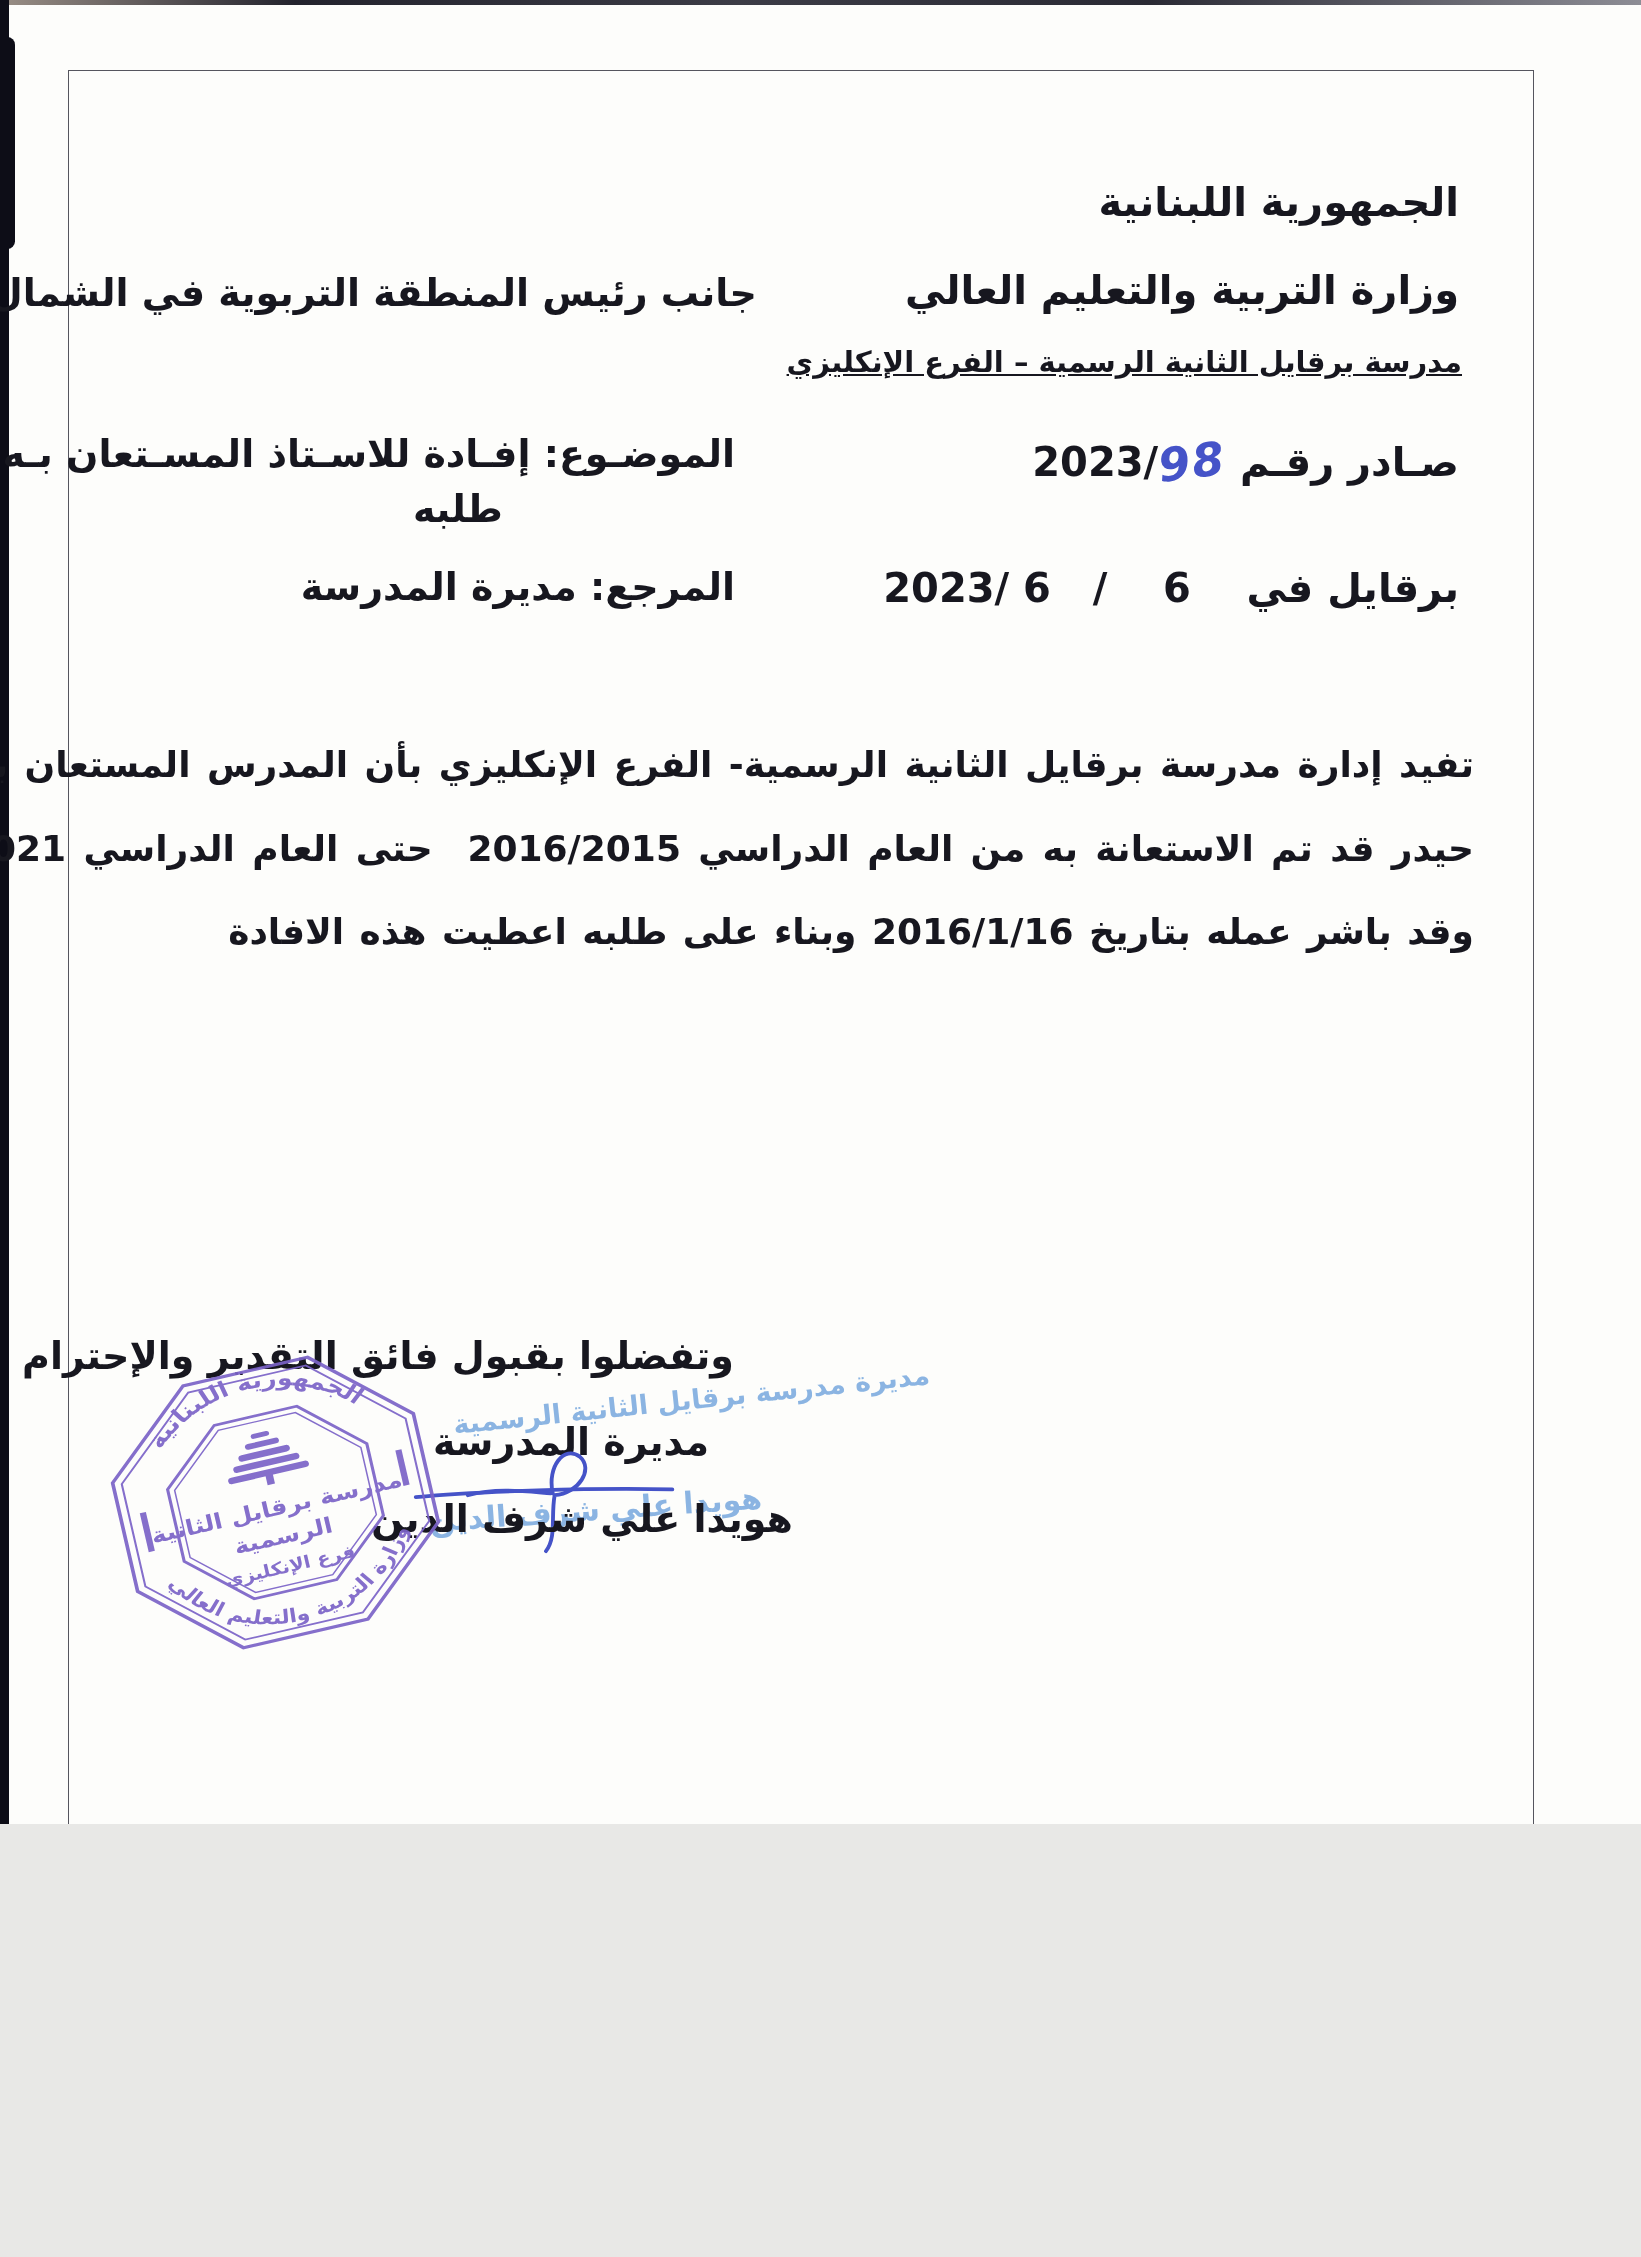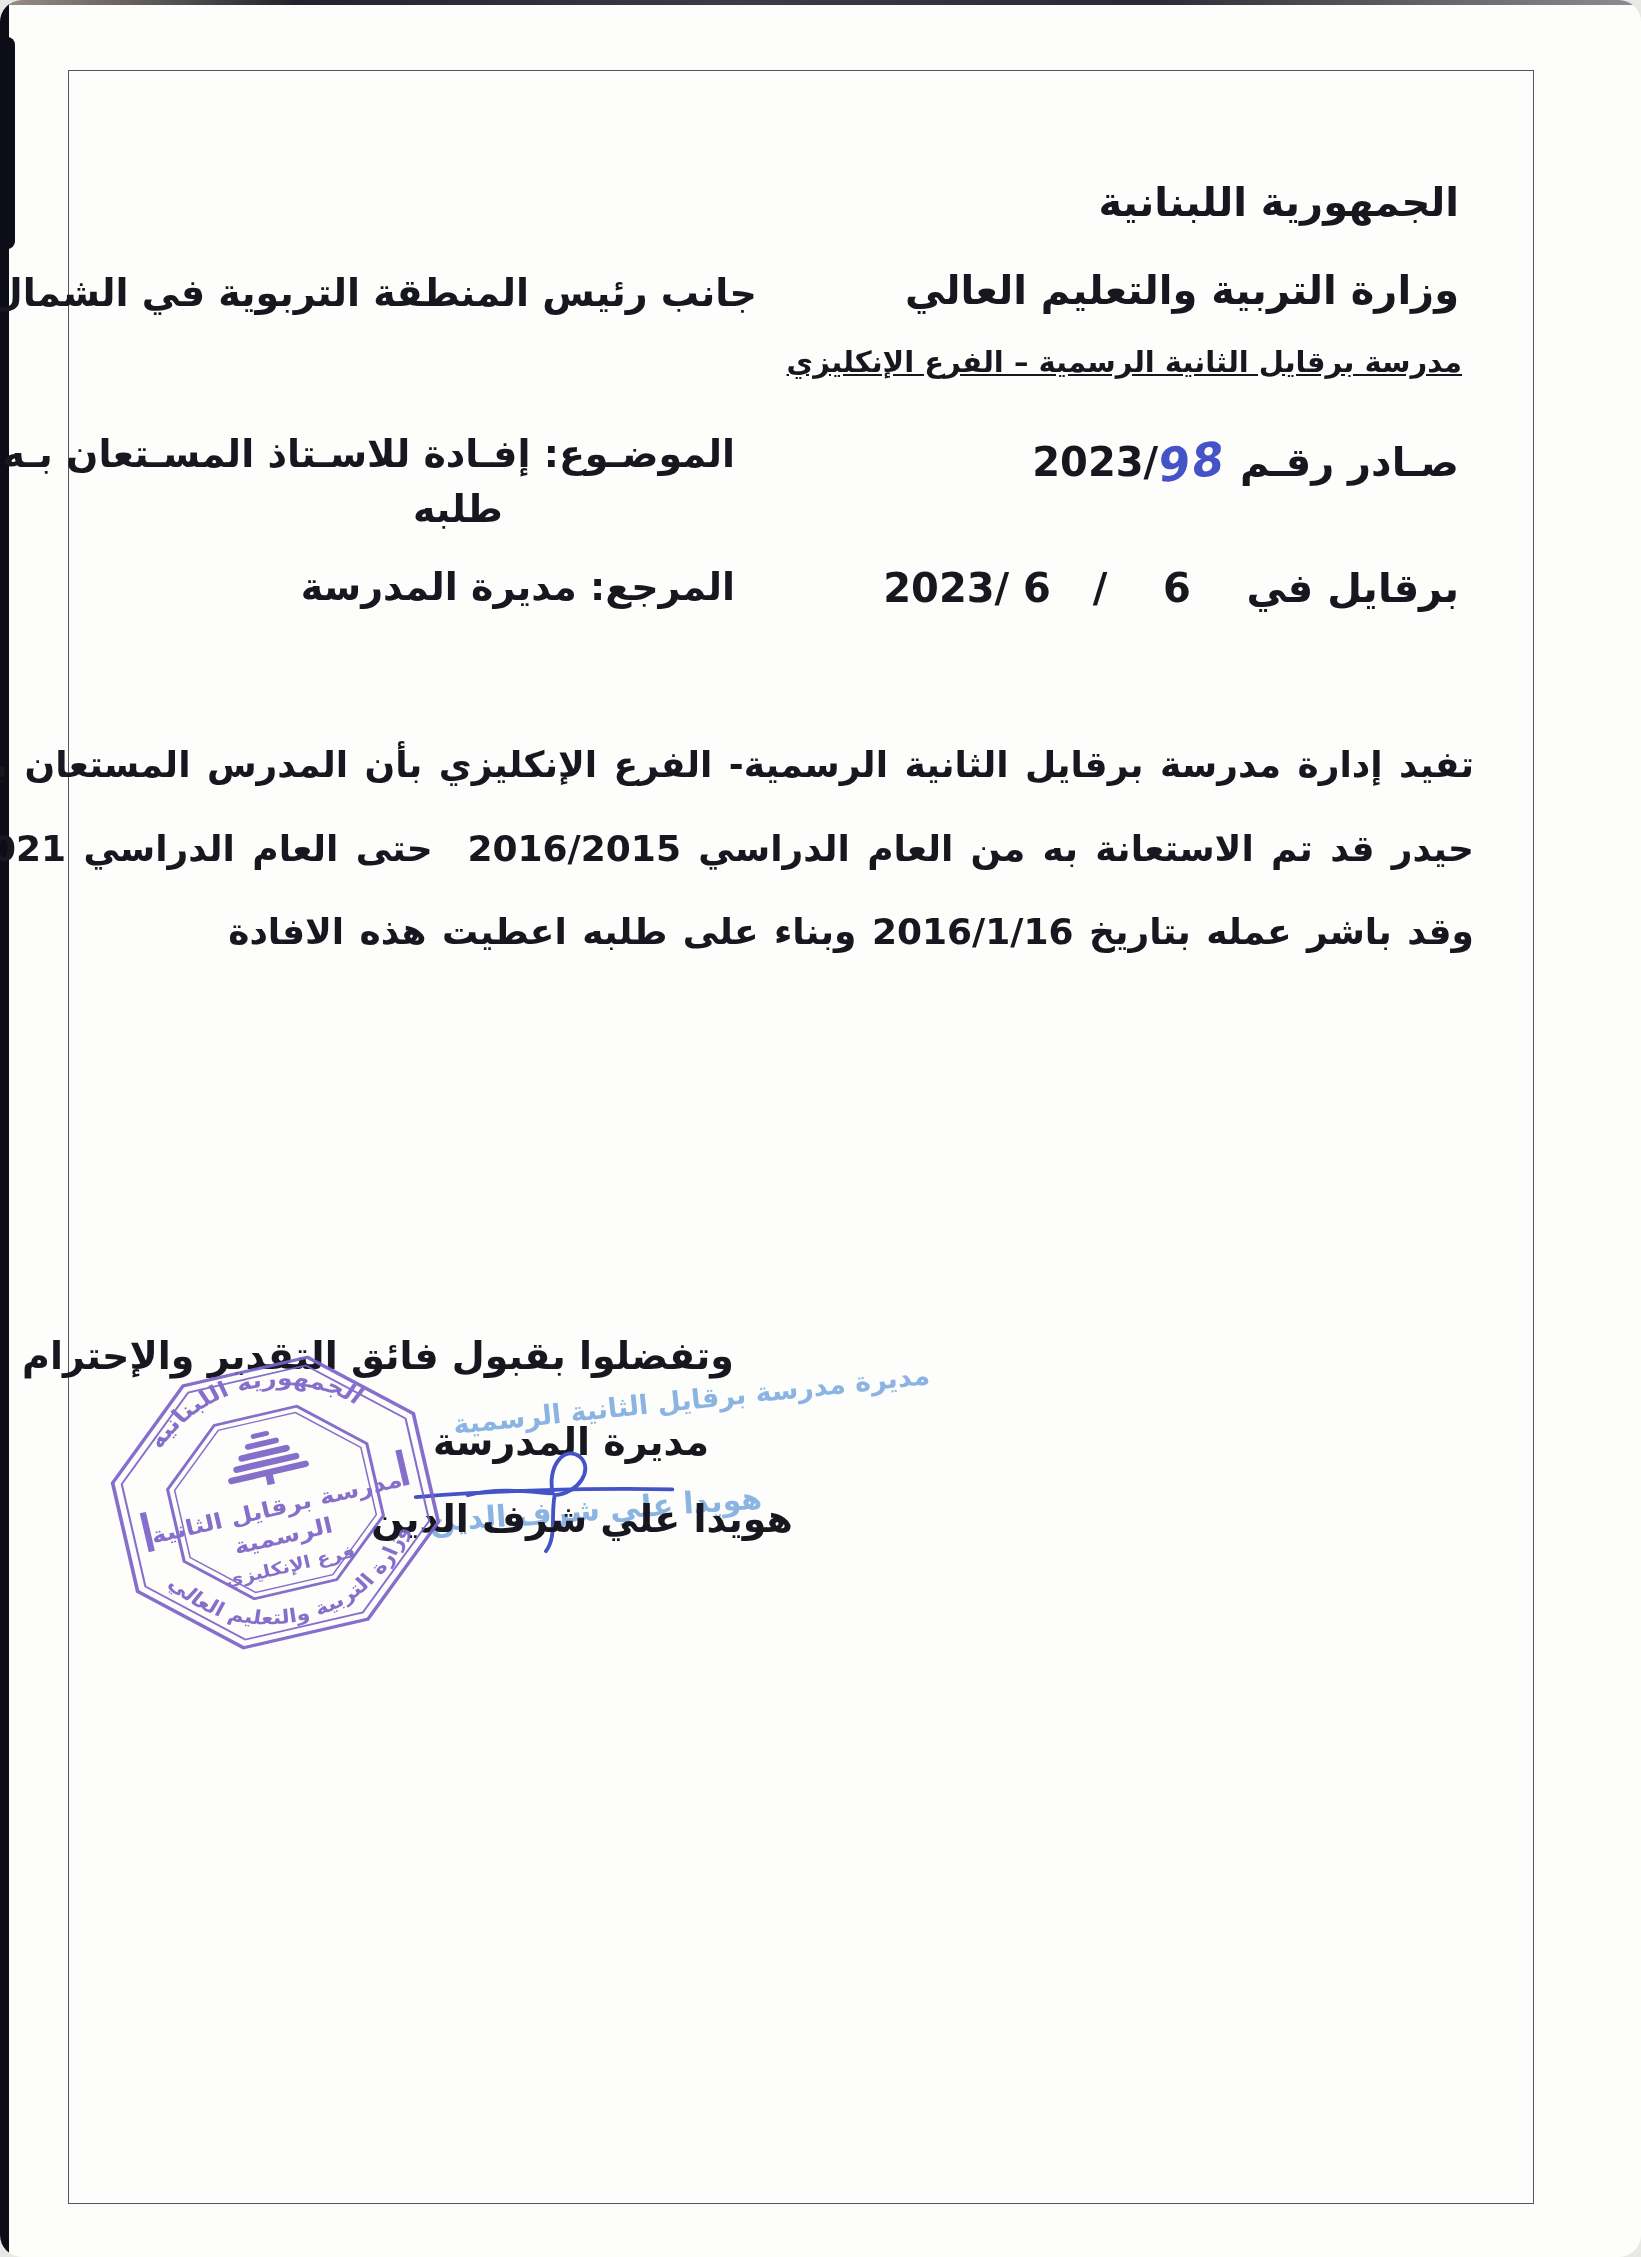--- a/index.html
+++ b/index.html
@@ -1,21 +1,20 @@
 <!DOCTYPE html>
 <html lang="ar" style="--ink: #17171f; --ink-blue: #4553c8; --stamp: #7b63c8; --overprint: #6fa3dc;"><head>
 <meta charset="utf-8">
 <style>
   html,body{margin:0;padding:0;background:#e8e8e6;}
   .page{
-    position:relative;width:1641px;height:2257px;margin:0 auto;
+    position:relative;width:1641px;height:1824px;margin:0 auto;
     background:#fdfdfb;overflow:hidden;
     font-family:"DejaVu Sans","Liberation Sans",sans-serif;
     color:var(--ink,#17171f);
-    border-radius:22px;
   }
   .edge-top{position:absolute;left:0;top:0;width:100%;height:4.8px;
     background:linear-gradient(90deg,#9a8f86 0%,#23232d 18%,#3c3c46 45%,#2a2a34 70%,#8d8d95 100%);}
   .edge-left{position:absolute;left:0;top:0;width:8.7px;height:100%;background:#0d0d17;}
   .edge-left-blob{position:absolute;left:0;top:37px;width:15.4px;height:212px;background:#0d0d17;border-radius:0 7.7px 7.7px 0;}
   .doc-frame{position:absolute;left:68px;top:70px;width:1464px;height:2132px;
     border:1.9px solid #55555e;background:transparent;}
   .txt{position:absolute;direction:rtl;unicode-bidi:embed;font-weight:700;white-space:pre;line-height:1.25;}
   .fs41{font-size:40px;} .fs39{font-size:38px;} .fs37{font-size:36px;} .fs30{font-size:29px;text-decoration:underline;}
   .hand98{

